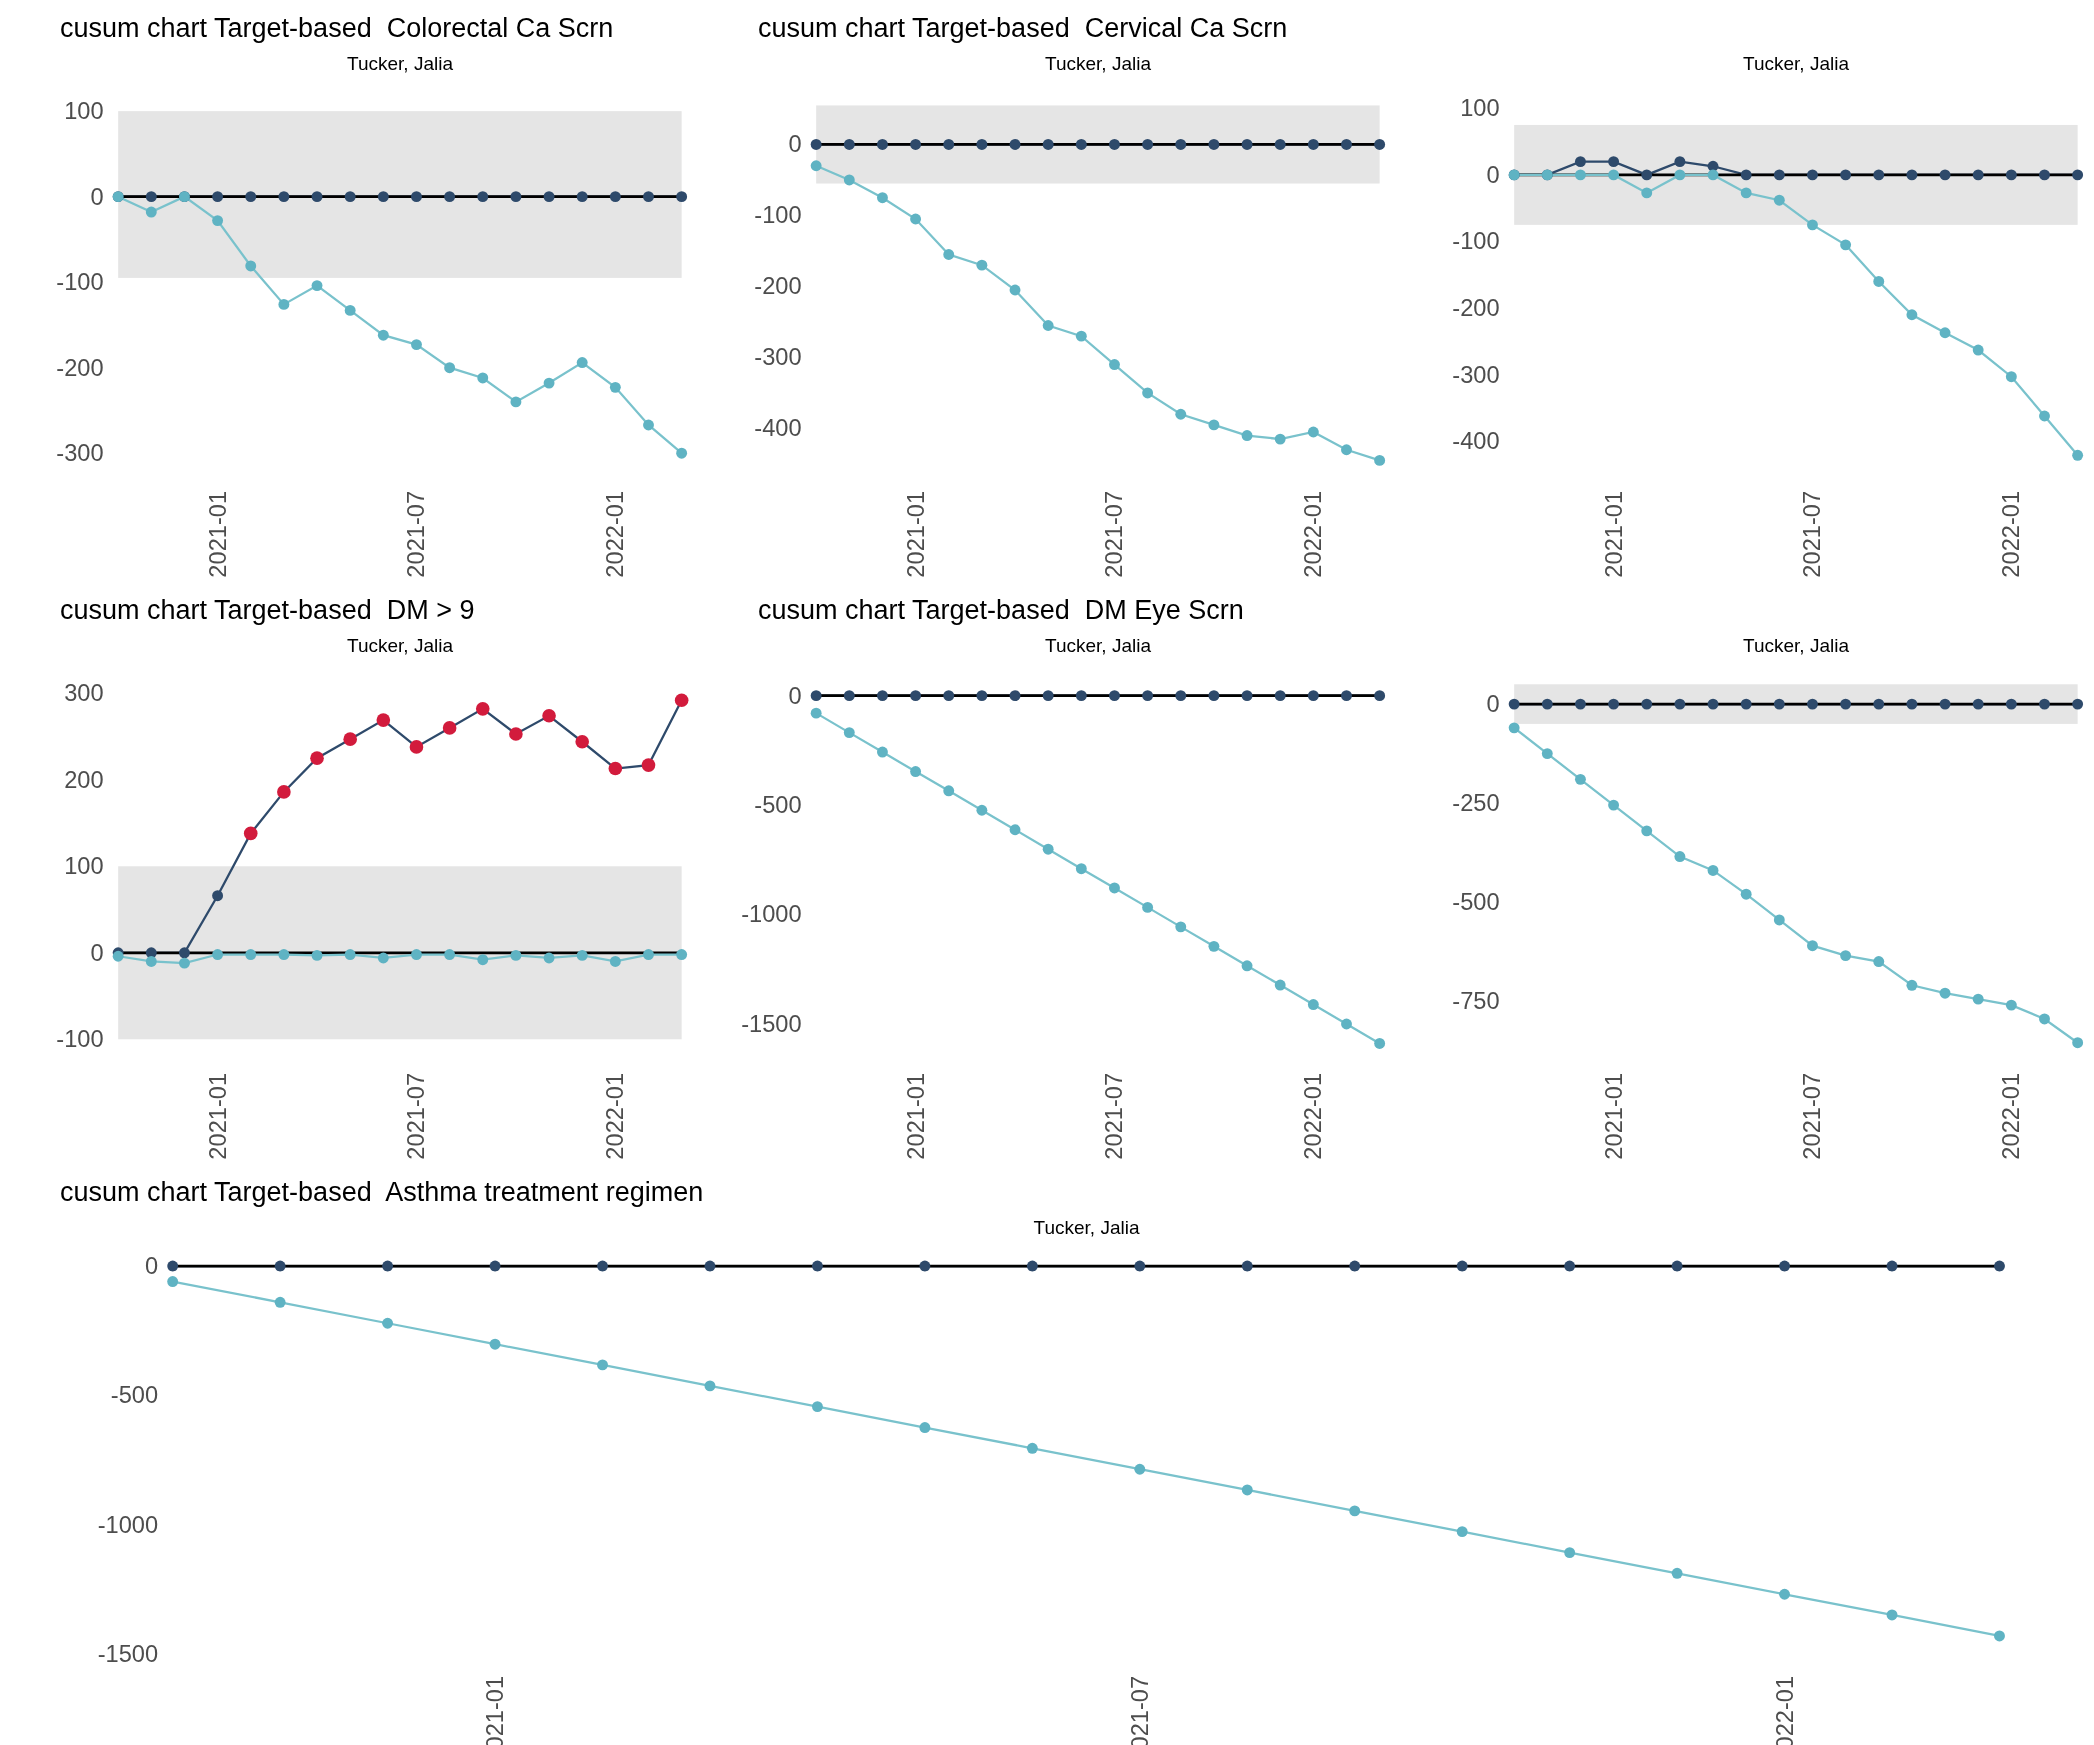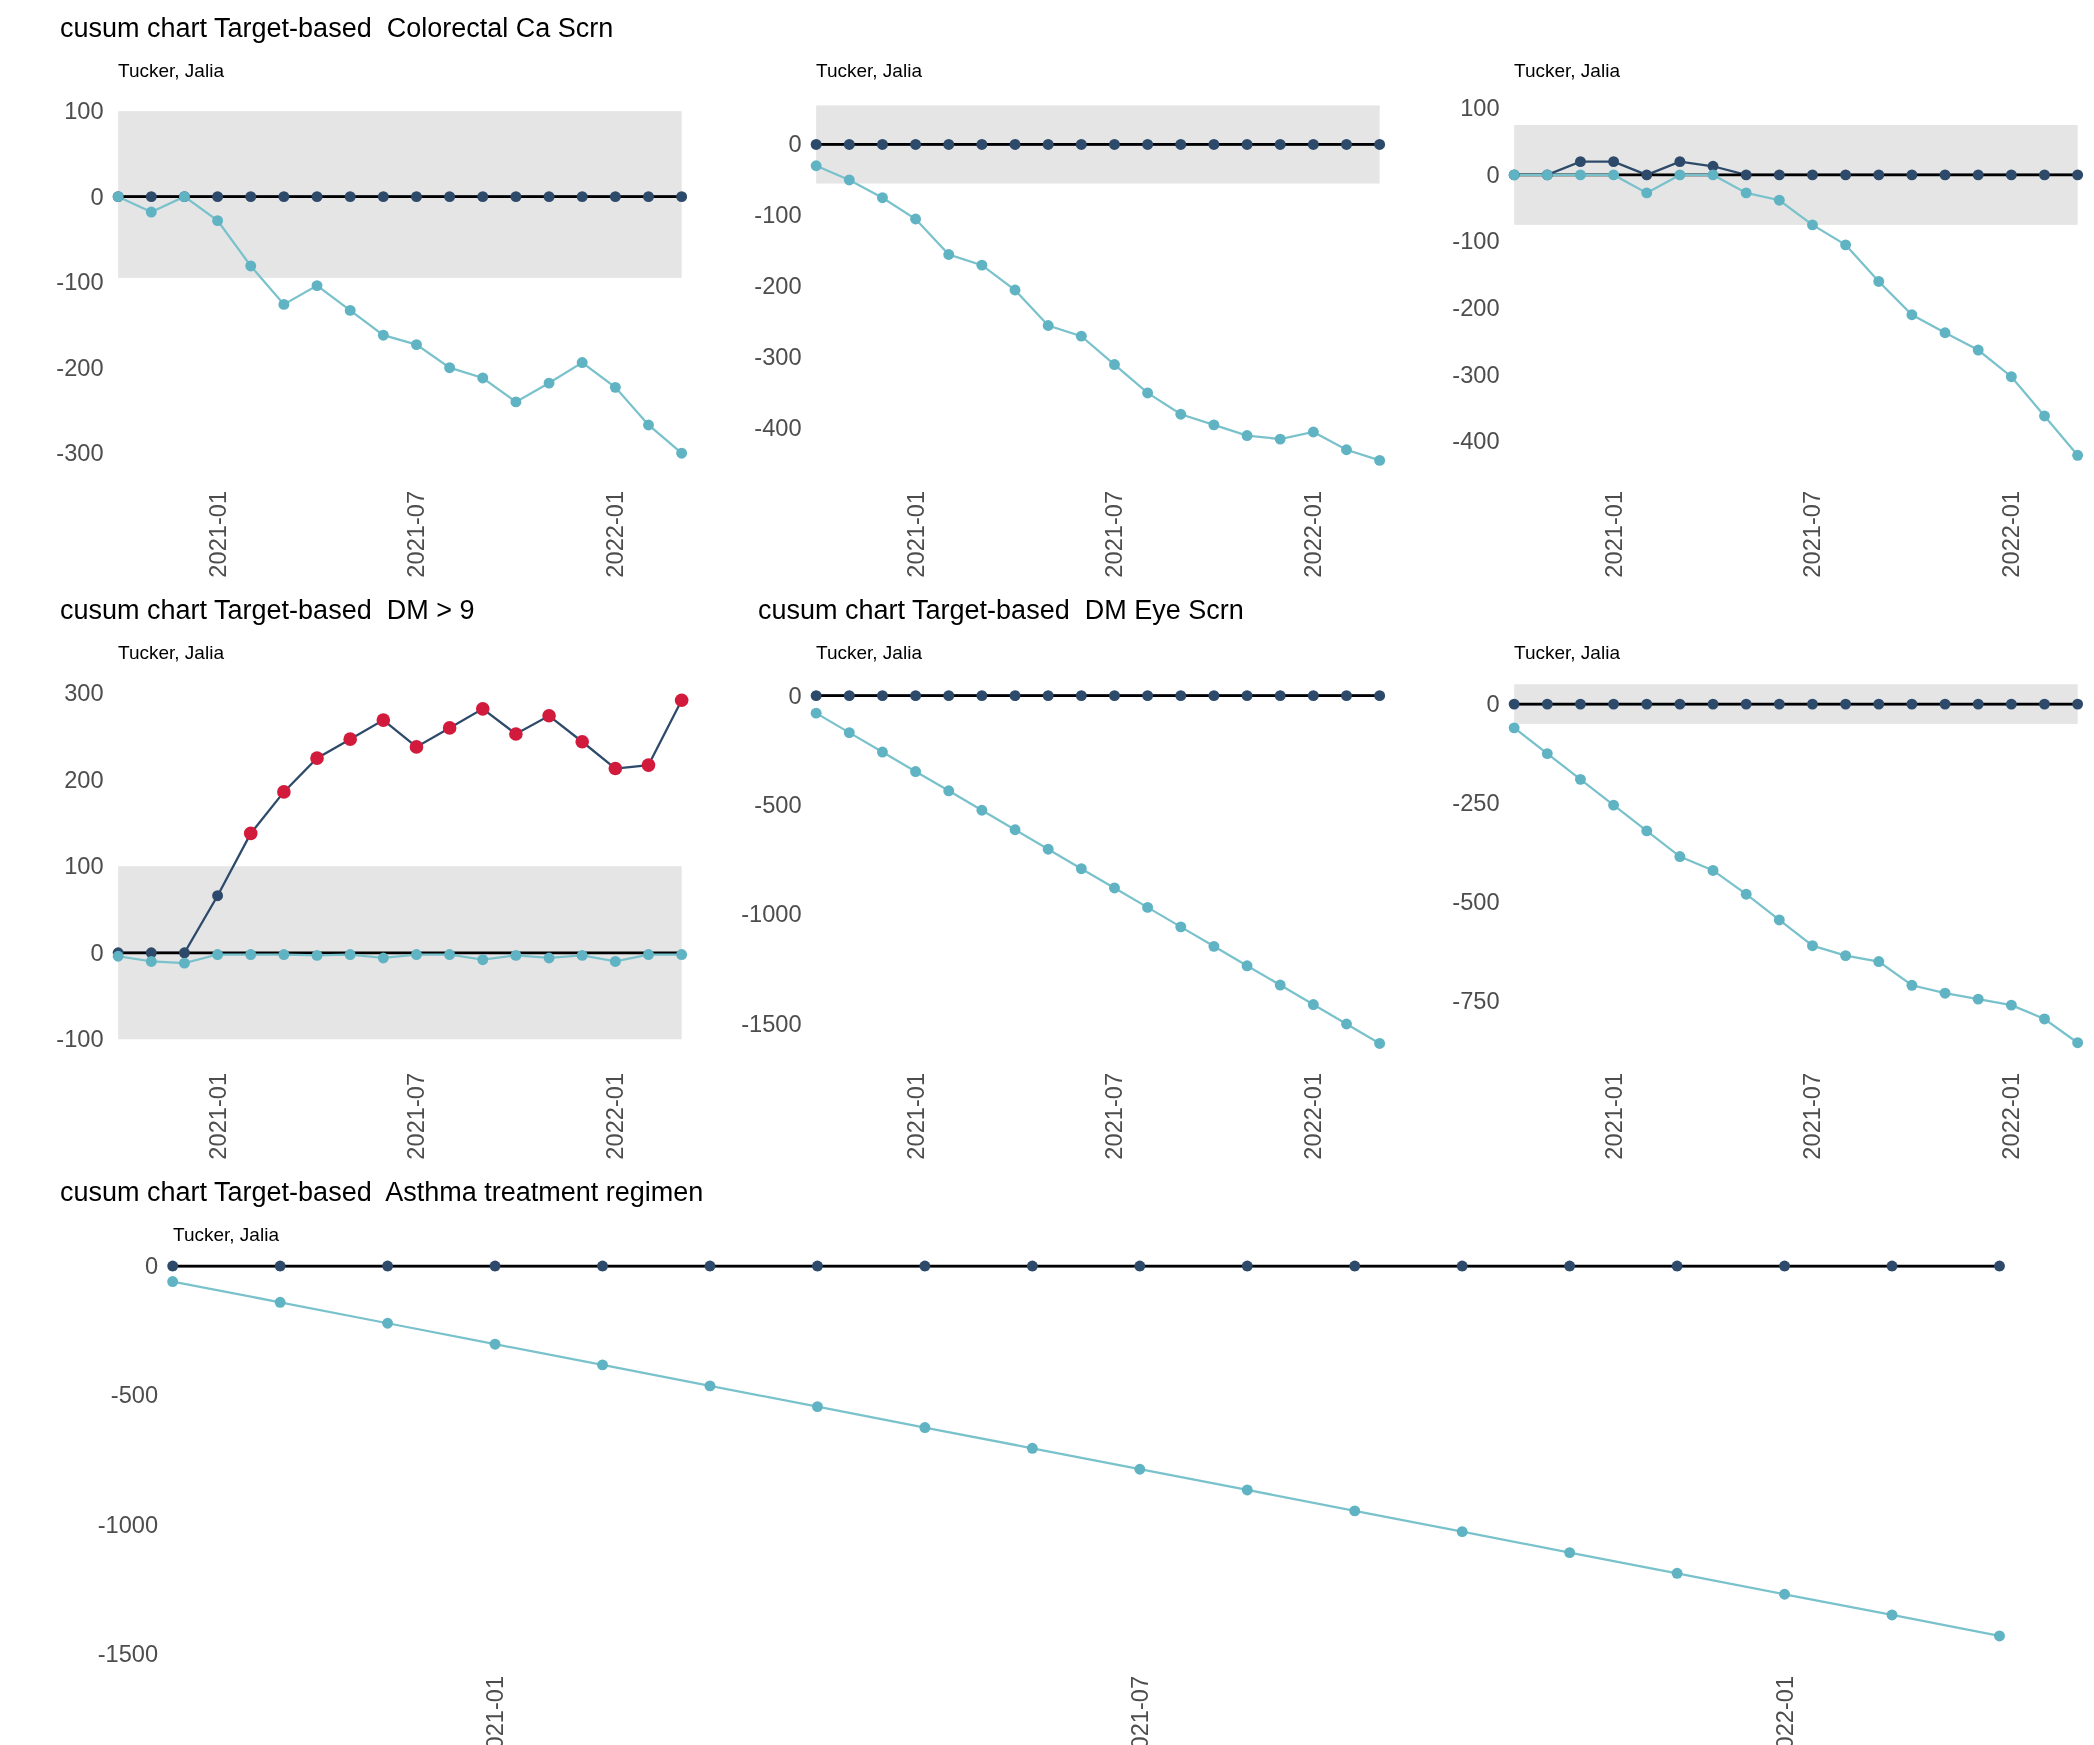--- a/index.html
+++ b/index.html
@@ -10,22 +10,22 @@
     grid-template-rows:582px 582px 582px;
     font-family:"Liberation Sans", sans-serif;
   }
   .chart-cell{position:relative;overflow:hidden;padding-left:48px;}
   .chart-cell.wide{grid-column:1/4;}
   .chart-title{
     position:absolute;top:12.7px;left:60px;
     font-size:27px;color:#000000;white-space:pre;
   }
   .chart-subtitle{
-    position:absolute;top:60px;left:118px;width:564px;
-    font-size:19px;color:#000000;
+    position:absolute;top:53px;left:118px;width:564px;
+    text-align:center;font-size:19px;color:#000000;
   }
   .chart-cell.wide .chart-subtitle{left:173px;width:1827px;}
   svg.plot{position:absolute;top:0;left:0;width:100%;height:100%;}
   svg.plot text{font-family:"Liberation Sans", sans-serif;}
 </style>
 </head>
 <body>
 
 <div class="page">
 
@@ -78,20 +78,21 @@
         <circle cx="567.6470588235294" cy="442.02272727272725" r="6" fill="#5fb3c3"></circle>
         <circle cx="604.1176470588235" cy="421.32272727272726" r="6" fill="#5fb3c3"></circle>
         <circle cx="640.5882352941176" cy="398.7409090909091" r="6" fill="#5fb3c3"></circle>
         <circle cx="677.0588235294117" cy="426.0272727272727" r="6" fill="#5fb3c3"></circle>
         <circle cx="713.5294117647059" cy="467.42727272727274" r="6" fill="#5fb3c3"></circle>
         <circle cx="750" cy="498.47727272727275" r="6" fill="#5fb3c3"></circle>
       </svg>
   </div>
 
   <div class="chart-cell">
+    <div class="chart-title">cusum chart Target-based  Cervical Ca Scrn</div>
     <div class="chart-subtitle">Tucker, Jalia</div>
     <svg class="plot" viewBox="0 0 768 640">
         <rect x="130" width="620" y="115.81132075471697" height="85.9245283018868" fill="#e5e5e5"></rect>
         <polyline points="130,158.77358490566039 166.47058823529412,158.77358490566039 202.94117647058823,158.77358490566039 239.41176470588235,158.77358490566039 275.88235294117646,158.77358490566039 312.3529411764706,158.77358490566039 348.8235294117647,158.77358490566039 385.2941176470588,158.77358490566039 421.7647058823529,158.77358490566039 458.2352941176471,158.77358490566039 494.70588235294116,158.77358490566039 531.1764705882354,158.77358490566039 567.6470588235294,158.77358490566039 604.1176470588235,158.77358490566039 640.5882352941176,158.77358490566039 677.0588235294117,158.77358490566039 713.5294117647059,158.77358490566039 750,158.77358490566039" fill="none" stroke="#2e4a6b" stroke-width="2.5"></polyline>
         <line x1="130" x2="750" y1="158.77358490566039" y2="158.77358490566039" stroke="#000000" stroke-width="3"></line>
         <polyline points="130,182.20754716981133 166.47058823529412,197.83018867924528 202.94117647058823,217.35849056603774 239.41176470588235,240.79245283018867 275.88235294117646,279.8490566037736 312.3529411764706,291.566037735849 348.8235294117647,318.90566037735846 385.2941176470588,357.9622641509434 421.7647058823529,369.6792452830189 458.2352941176471,400.92452830188677 494.70588235294116,432.1698113207547 531.1764705882354,455.6037735849057 567.6470588235294,467.3207547169811 604.1176470588235,479.0377358490566 640.5882352941176,482.9433962264151 677.0588235294117,475.1320754716981 713.5294117647059,494.66037735849056 750,506.37735849056605" fill="none" stroke="#79c2cc" stroke-width="2.5"></polyline>
         <text x="114" y="158.77358490566039" text-anchor="end" dominant-baseline="central" font-size="26" fill="#4d4d4d">0</text>
         <text x="114" y="236.88679245283018" text-anchor="end" dominant-baseline="central" font-size="26" fill="#4d4d4d">-100</text>
         <text x="114" y="315" text-anchor="end" dominant-baseline="central" font-size="26" fill="#4d4d4d">-200</text>
         <text x="114" y="393.1132075471698" text-anchor="end" dominant-baseline="central" font-size="26" fill="#4d4d4d">-300</text>

